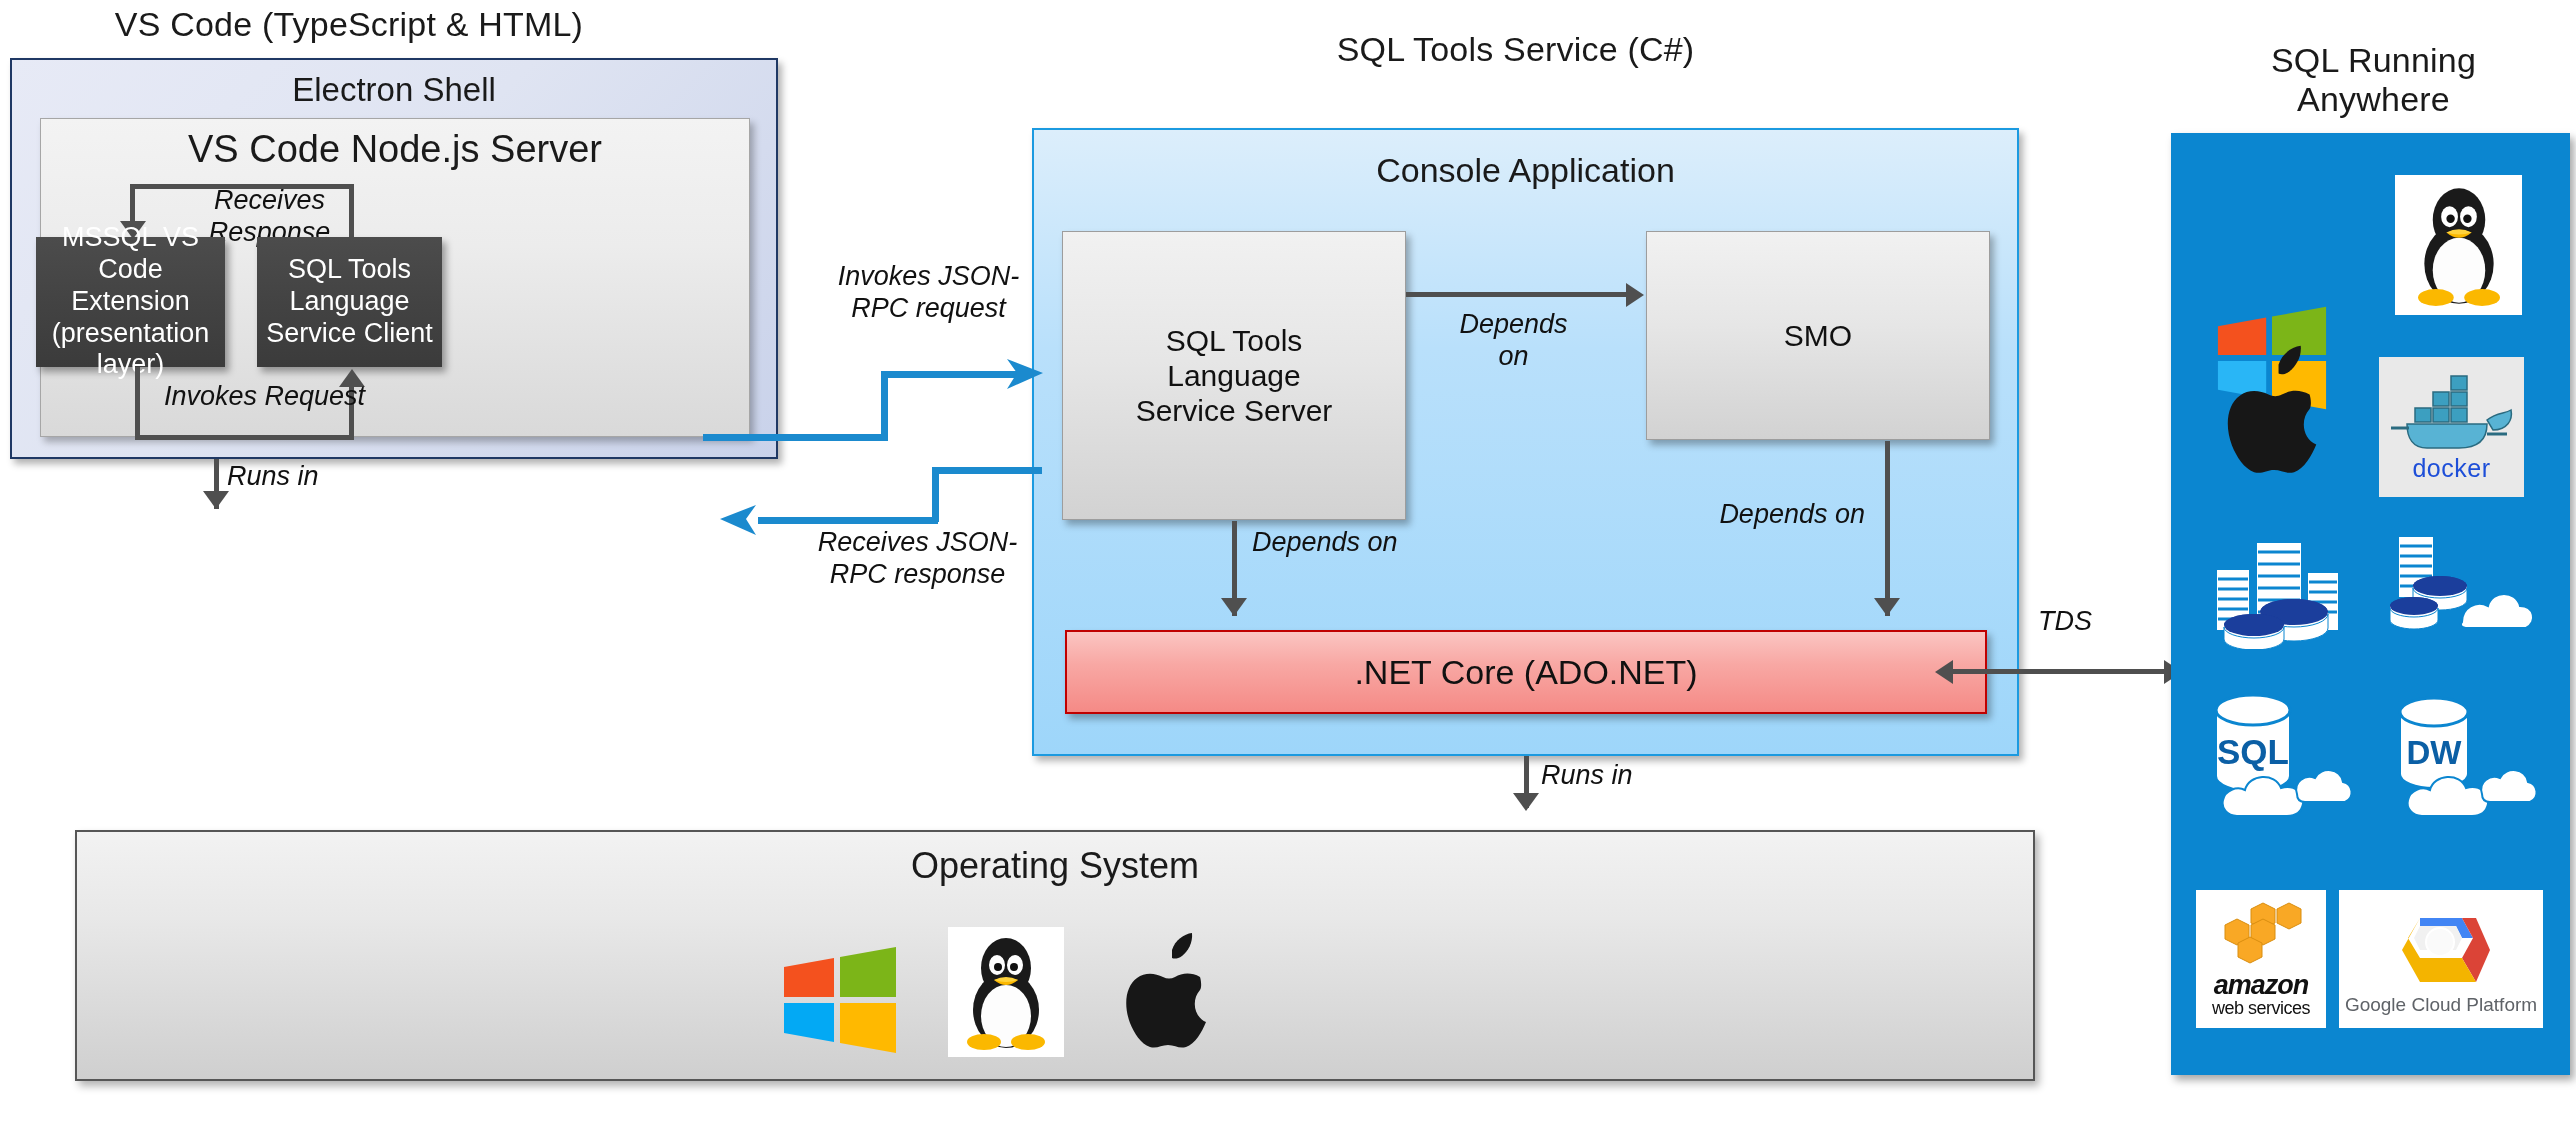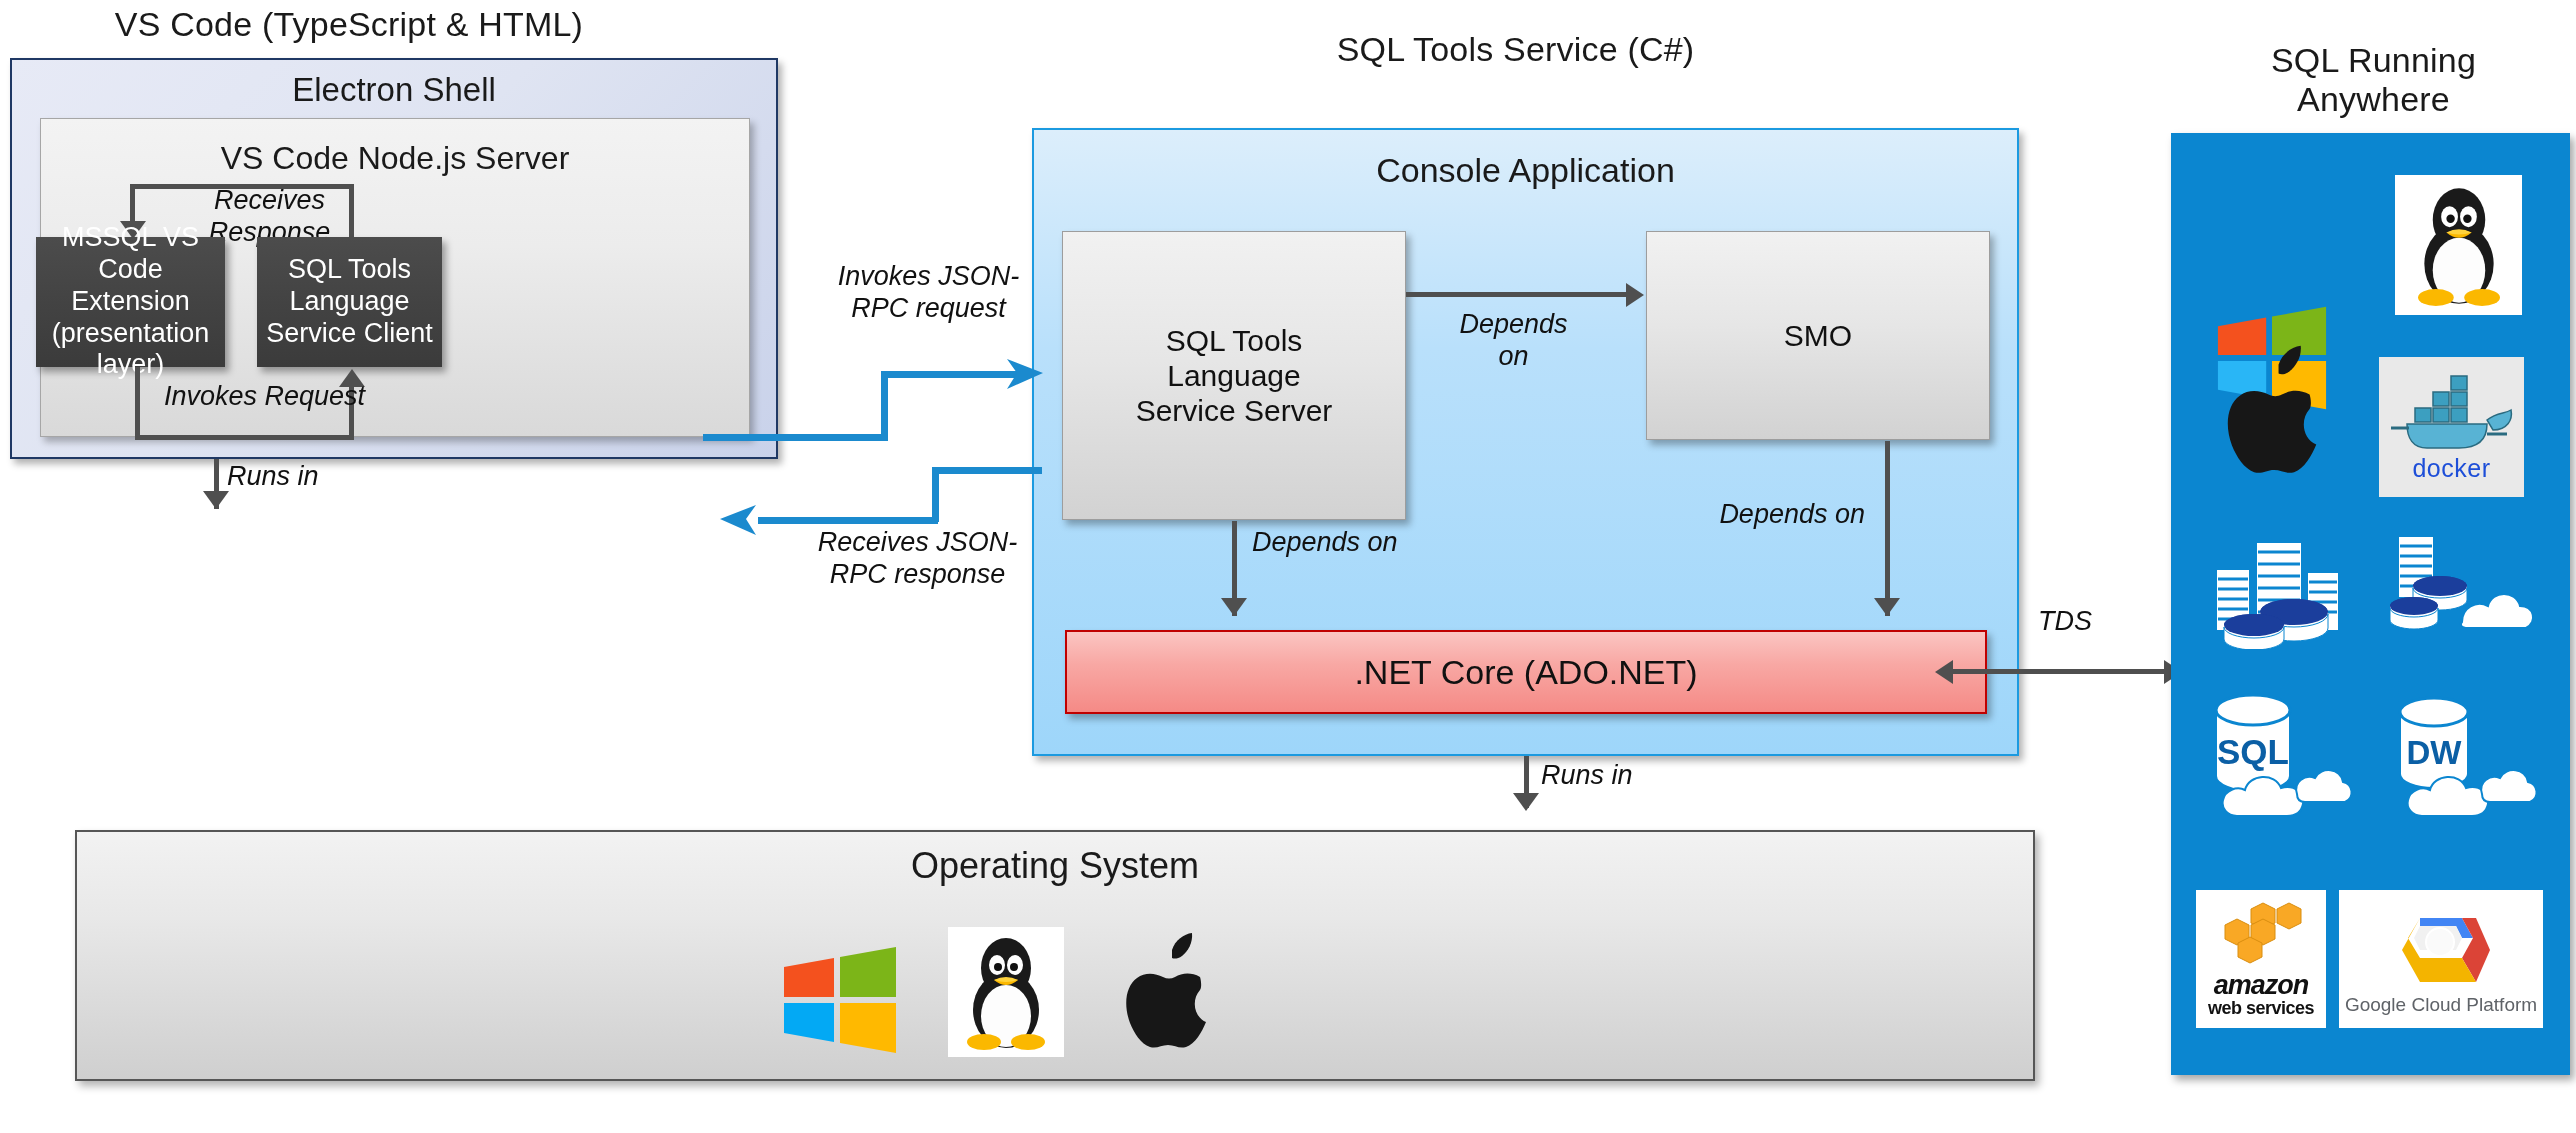--- a/index.html
+++ b/index.html
@@ -104,21 +104,21 @@
   <div class="abs caption" style="left:1017px;top:30px;width:997px;">SQL Tools Service (C#)</div>
 
   <div class="abs caption" style="left:2174px;top:0px;width:399px;white-space:pre-line;margin-top:41px;">SQL Running
 Anywhere</div>
 
   <div class="abs panel-vscode" style="left:10px;top:58px;width:768px;height:401px;">
      <div class="box-title abs" style="left:0;top:10px;font-size:33px;">Electron Shell</div>
   </div>
 
   <div class="abs box-node" style="left:40px;top:118px;width:710px;height:319px;">
-     <div class="box-title abs" style="left:0;top:8px;font-size:32px;margin-top:12px;">VS Code Node.js Server</div>
+     <div class="box-title abs" style="left:0;top:8px;font-size:38px;">VS Code Node.js Server</div>
   </div>
 
   <div class="gl gl-h" style="left:130px;top:184px;width:224px;"></div>
   <div class="gl gl-v" style="left:349px;top:184px;height:53px;"></div>
   <div class="gl gl-v" style="left:130px;top:184px;height:45px;"></div>
   <div class="arrow-d" style="left:120px;top:221px;"></div>
   <div class="edge-label" style="left:150px;top:185px;width:239px;">Receives Response</div>
 
   <div class="abs box-dark" style="left:36px;top:237px;width:189px;height:130px;">
     <div class="box-label lbl-dark" style="white-space:pre-line;">MSSQL VS Code
@@ -366,21 +366,21 @@
     <svg width="100" height="68" viewBox="0 0 100 68">
       <g fill="#f9a825" stroke="#d98e10" stroke-width="1">
         <polygon points="52,2 64,8 64,22 52,28 40,22 40,8"></polygon>
         <polygon points="78,2 90,8 90,22 78,28 66,22 66,8"></polygon>
         <polygon points="26,18 38,24 38,38 26,44 14,38 14,24"></polygon>
         <polygon points="52,18 64,24 64,38 52,44 40,38 40,24"></polygon>
         <polygon points="39,36 51,42 51,56 39,62 27,56 27,42"></polygon>
       </g>
     </svg>
     <div style="font-size:27px;font-weight:bold;color:#111;letter-spacing:-1px;line-height:1;margin-top:3px;font-style:italic;">amazon</div>
-    <div style="font-size:18px;font-weight:bold;color:#111;letter-spacing:-0.5px;line-height:1;">web services</div>
+    <div style="font-size:18px;font-weight:normal;color:#111;letter-spacing:-0.5px;line-height:1;">web services</div>
   </div>
 
   <div class="abs white-tile" style="left:2339px;top:890px;width:204px;height:138px;display:flex;flex-direction:column;align-items:center;justify-content:center;">
     <svg width="110" height="88" viewBox="0 0 110 88">
       <path d="M34,16 L76,16 L87,36 L76,36 L70,24 L34,24 Z" fill="#4285f4"></path>
       <path d="M76,16 L87,36 L76,56 L90,80 L104,48 L90,16 Z" fill="#db4437"></path>
       <path d="M34,16 L22,36 L34,56 L76,56 L90,80 L34,80 L16,48 L34,16 Z" fill="#f4b400"></path>
       <path d="M34,24 L70,24 L76,36 L70,48 L34,48 L28,36 Z" fill="#f1f1f1"></path>
       <circle cx="54" cy="40" r="15" fill="#ffffff"></circle>
       <circle cx="54" cy="40" r="13" fill="#fafafa"></circle>

